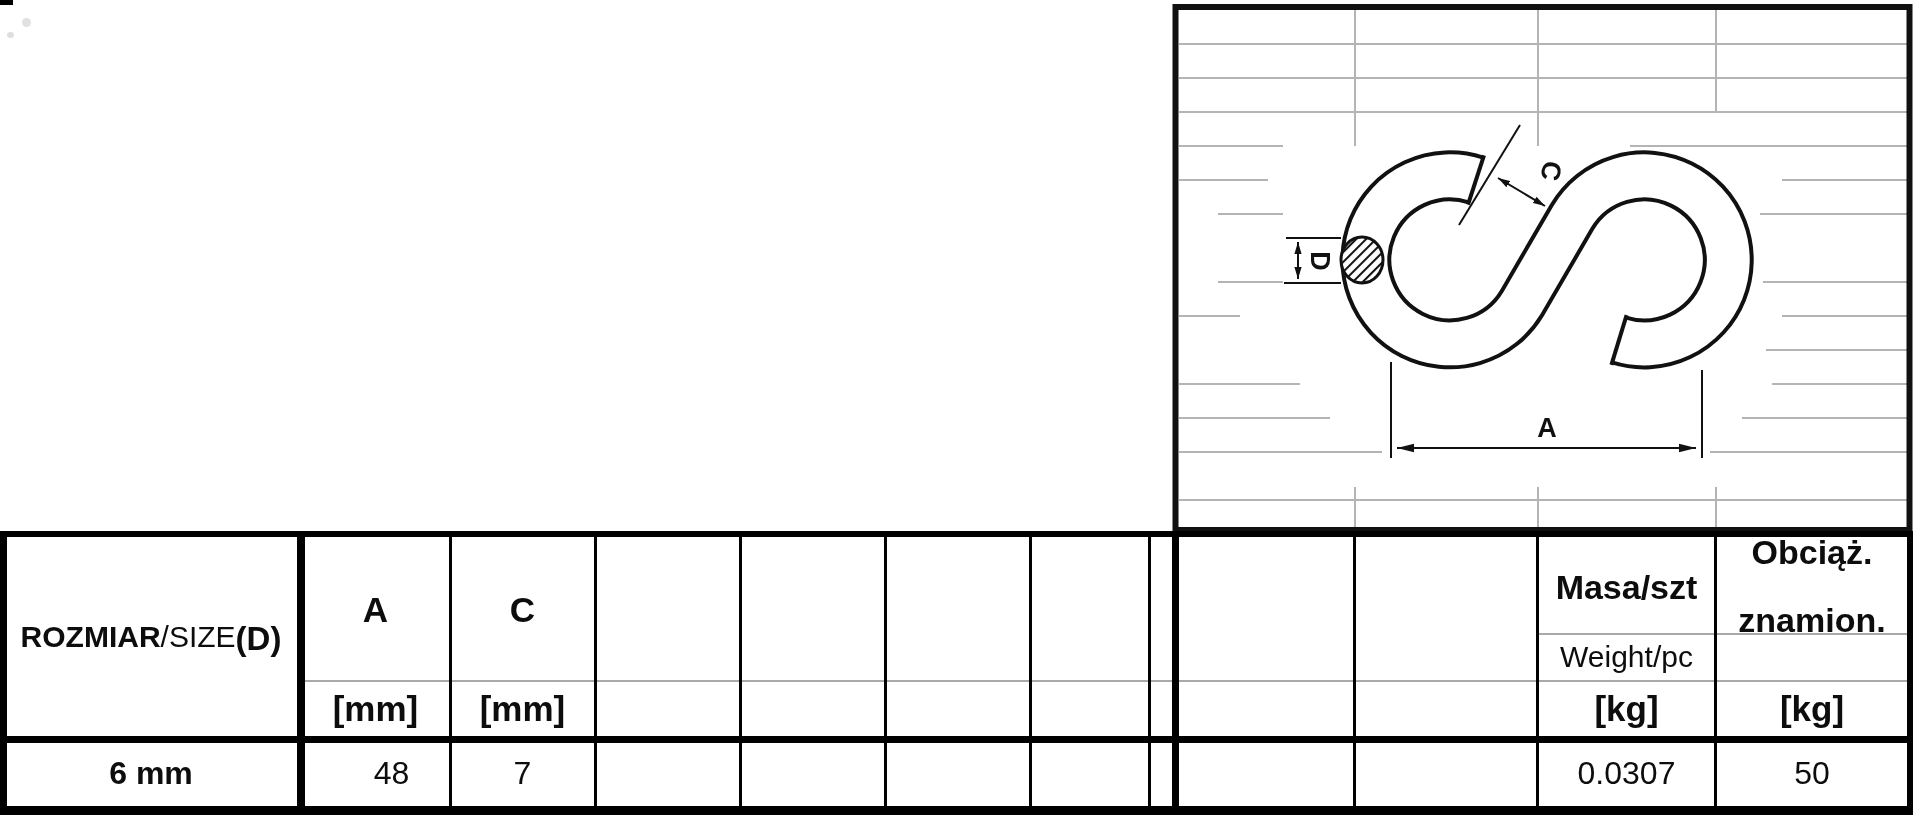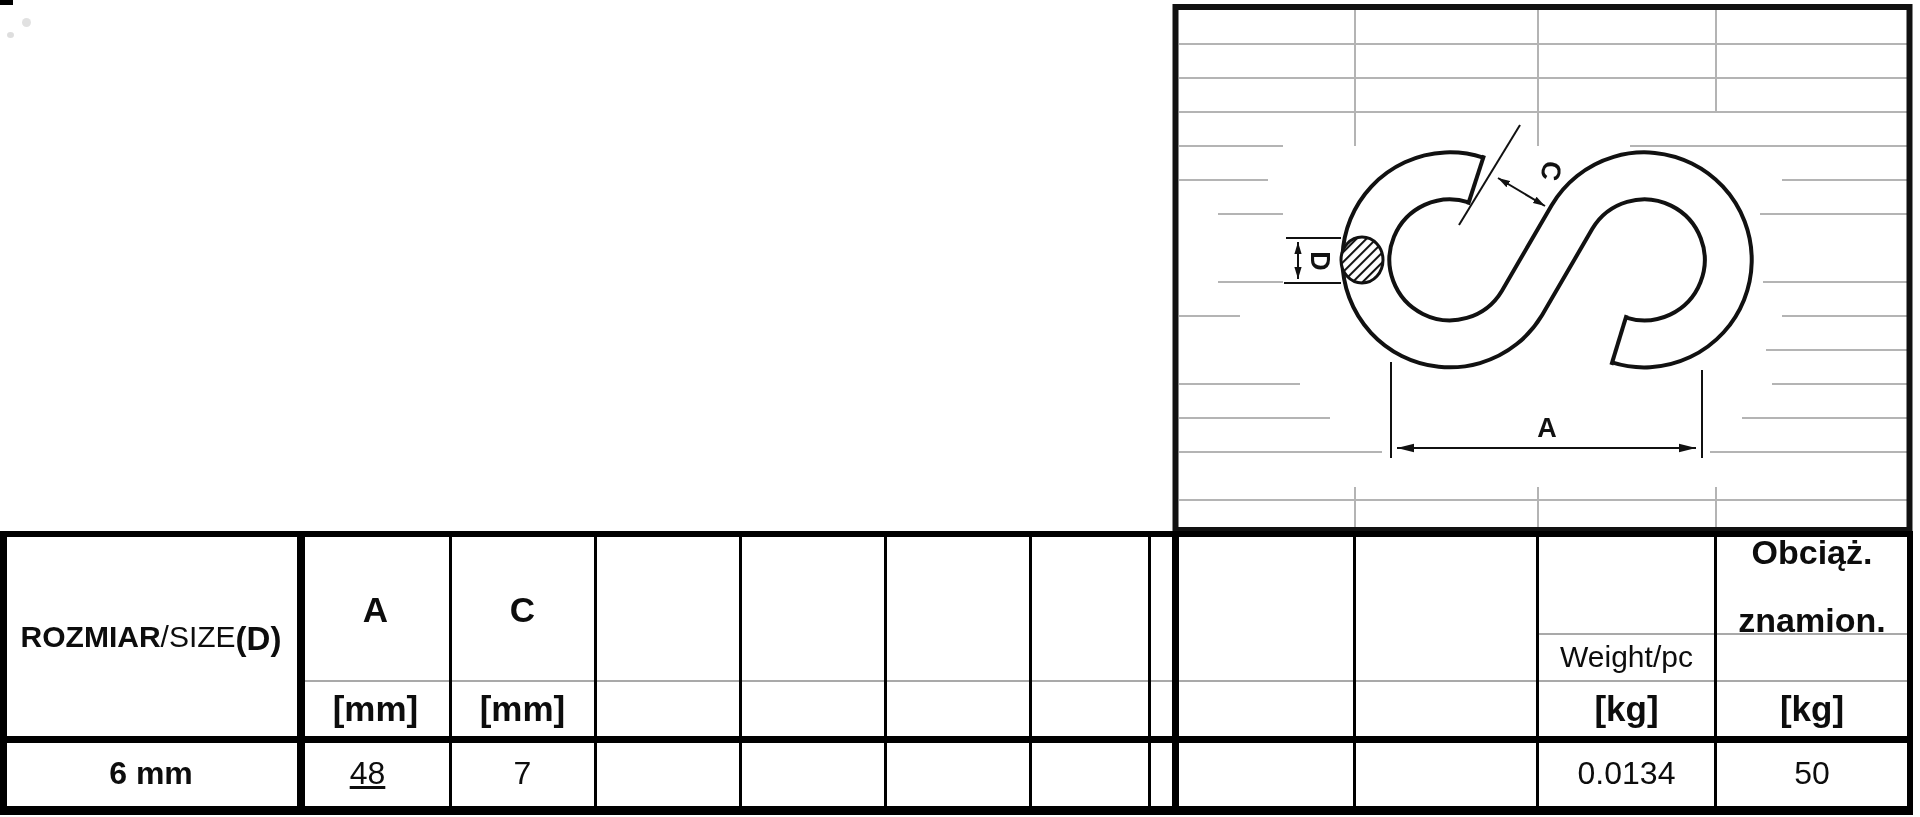--- a/index.html
+++ b/index.html
@@ -134,33 +134,34 @@
     </div>
     <div class="ln2">(D)</div>
   </div>
 
   <div class="cell hletter" style="left:304px;top:543px;width:143px;height:134px;">A</div>
   <div class="cell hunit" style="left:304px;top:684px;width:143px;height:50px;">[mm]</div>
 
   <div class="cell hletter" style="left:451px;top:543px;width:143px;height:134px;">C</div>
   <div class="cell hunit" style="left:451px;top:684px;width:143px;height:50px;">[mm]</div>
 
+  <div class="cell hlabel" style="left:1539px;top:543px;width:175px;height:88px;">Masa/szt</div>
   <div class="cell hsub" style="left:1539px;top:635px;width:175px;height:44px;text-align:center;">Weight/pc</div>
   <div class="cell hunit" style="left:1539px;top:684px;width:175px;height:50px;">[kg]</div>
 
   <div class="cell hlabel2" style="left:1717px;top:540px;width:190px;height:93px;">
     <div>Obciąż.</div>
     <div>znamion.</div>
   </div>
   <div class="cell hunit" style="left:1717px;top:684px;width:190px;height:50px;">[kg]</div>
 
   <div class="cell dcell b" style="left:8px;top:744px;width:286px;height:60px;">6 mm</div>
-  <div class="cell dcell" style="left:296px;top:744px;width:143px;height:60px;text-decoration:underline;">48</div>
+  <div class="cell dcell" style="left:320px;top:744px;width:143px;height:60px;">48</div>
   <div class="cell dcell" style="left:451px;top:744px;width:143px;height:60px;">7</div>
-  <div class="cell dcell" style="left:1539px;top:744px;width:175px;height:60px;">0.0134</div>
+  <div class="cell dcell" style="left:1539px;top:744px;width:175px;height:60px;">0.0307</div>
   <div class="cell dcell" style="left:1717px;top:744px;width:190px;height:60px;">50</div>
 
   <div class="hl" style="top:531px;height:6px;"></div>
   <div class="hl" style="top:736px;height:7px;"></div>
   <div class="hl" style="top:806px;height:9px;"></div>
 
   <div class="vl" style="left:0;width:7px;"></div>
   <div class="vl" style="left:297px;width:8px;"></div>
   <div class="vl" style="left:449px;width:3px;"></div>
   <div class="vl" style="left:594px;width:3px;"></div>

